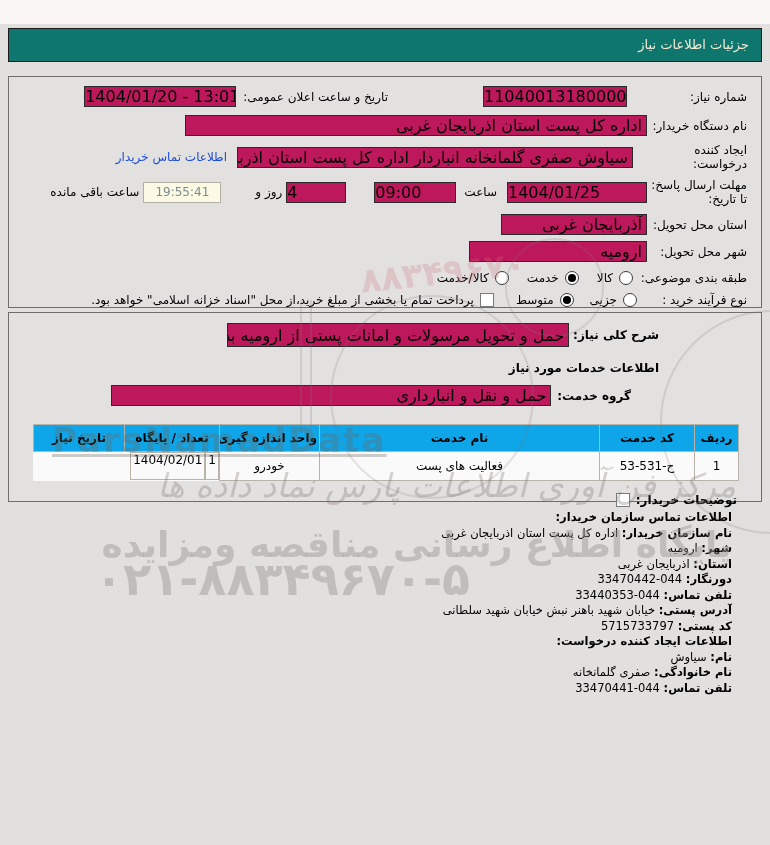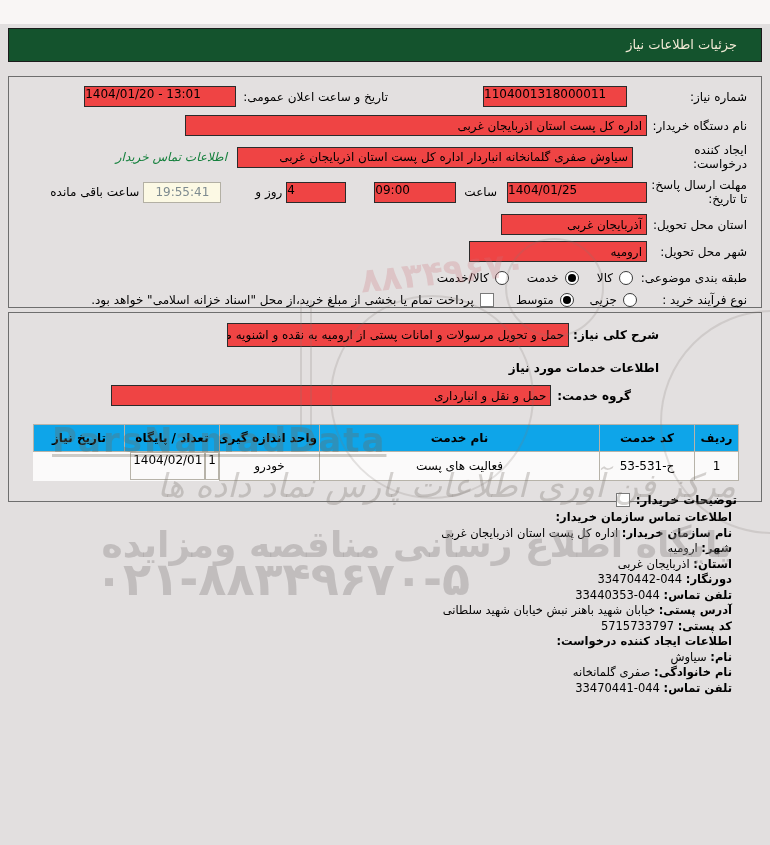--- a/index.html
+++ b/index.html
@@ -4,36 +4,36 @@
 <style>
   html,body{margin:0;padding:0;}
   body{
     width:770px;height:845px;position:relative;overflow:hidden;
     background:#e2dfdf;color:#000;
     font-family:"DejaVu Sans", sans-serif;font-size:12px;direction:rtl;
   }
   .topstrip{position:absolute;top:0;left:0;width:770px;height:24px;background:#f9f6f5;}
   .titlebar{
     position:absolute;top:28px;left:8px;right:8px;height:34px;box-sizing:border-box;
-    background:#14532d;border:1px solid #1c1c1c;color:#f3ead6;
-    line-height:32px;padding-right:24px;font-size:13px;
+    background:#0f766e;border:1px solid #1c1c1c;color:#f3ead6;
+    line-height:32px;padding-right:12px;font-size:13px;
   }
   .box{position:absolute;left:8px;right:8px;box-sizing:border-box;border:1px solid #6e6e6e;background:#e3e0e0;}
   #box1{top:76px;height:232px;}
   #box2{top:312px;height:190px;}
   .frow{display:flex;align-items:center;padding:0 14px;}
   .lbl{flex:0 0 auto;}
   .input{
-    box-sizing:border-box;height:21px;background:#ef4444;border:1px solid #2b2b2b;
-    display:flex;align-items:center;font-size:12px;overflow:hidden;white-space:nowrap;
+    box-sizing:border-box;height:21px;background:#be185d;border:1px solid #2b2b2b;
+    display:flex;align-items:center;font-size:16px;overflow:hidden;white-space:nowrap;
   }
   .input.center{justify-content:center;}
   .input.right{justify-content:flex-start;padding-right:4px;}
   .num{direction:ltr;unicode-bidi:isolate;display:inline-block;}
-  .link{color:#15803d;cursor:pointer;font-style:italic;}
+  .link{color:#1d4ed8;cursor:pointer;}
   .countdown{
     box-sizing:border-box;height:21px;width:78px;background:#fcf9e4;border:1px solid #b3b0a4;
     color:#7e8b90;display:flex;align-items:center;justify-content:center;
   }
   .radio{
     box-sizing:border-box;width:14px;height:14px;border:1px solid #3a3a3a;border-radius:50%;
     background:#fff;display:inline-block;position:relative;flex:0 0 auto;
   }
   .radio.on::after{
     content:"";position:absolute;top:2px;left:2px;width:8px;height:8px;border-radius:50%;background:#000;

